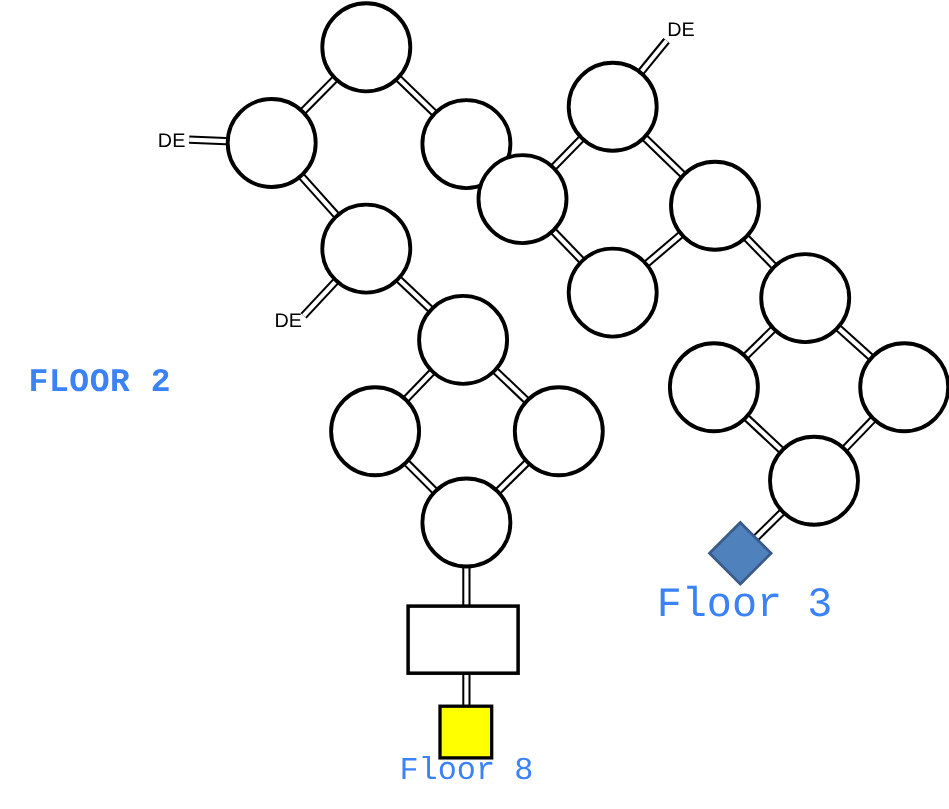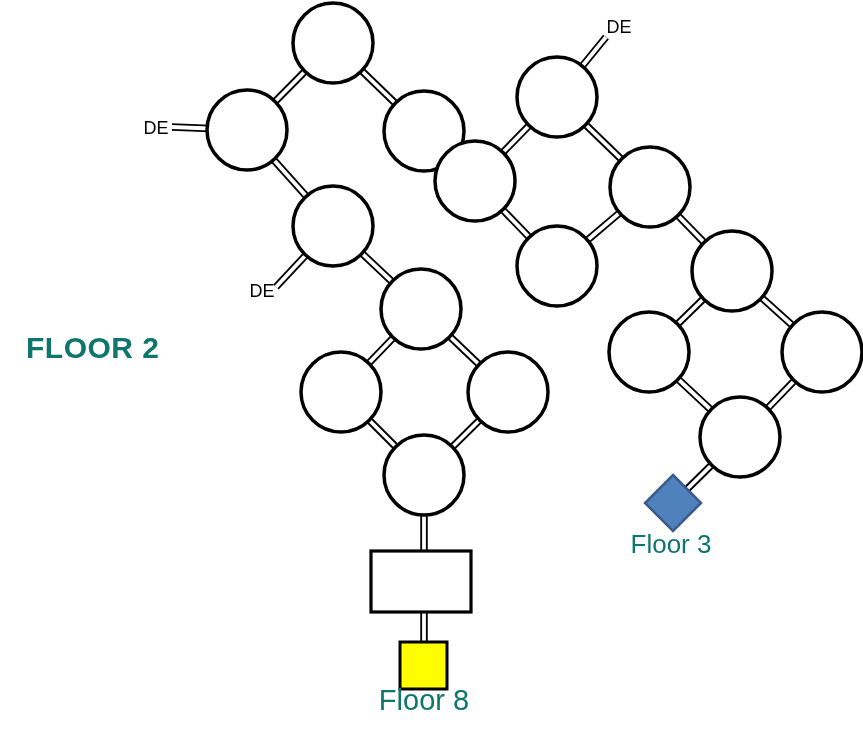--- a/index.html
+++ b/index.html
@@ -7,35 +7,35 @@
     position: relative;
     width: 863px;
     height: 735px;
     background: #ffffff;
     overflow: hidden;
     font-family: "Liberation Sans", sans-serif;
   }
   .stage svg { position: absolute; left: 0; top: 0; }
   .label {
     position: absolute;
-    color: #0f766e;
-    font-family: Liberation Sans, sans-serif;
+    color: #3b82f6;
+    font-family: Liberation Mono, monospace;
     white-space: nowrap;
   }
   .floor2-label {
     left: 26px; top: 331px;
     font-size: 30px; font-weight: bold; letter-spacing: 0.5px;
   }
   .floor1-label {
     left: 350px; top: 684px; width: 148px;
     text-align: center; font-size: 29px;
   }
   .floor3-label {
     left: 597px; top: 529px; width: 148px;
-    text-align: center; font-size: 26px;
+    text-align: center; font-size: 38px;
   }
 </style>
 </head>
 <body>
 
 <div class="stage">
   <svg id="diagram-svg" width="863" height="735" viewBox="0 0 863 735" xmlns="http://www.w3.org/2000/svg">
       <line x1="333" y1="43" x2="247" y2="130" stroke="#000000" stroke-width="7.5"></line>
       <line x1="333" y1="43" x2="247" y2="130" stroke="#ffffff" stroke-width="3.8"></line>
       <line x1="333" y1="43" x2="424" y2="131" stroke="#000000" stroke-width="7.5"></line>

